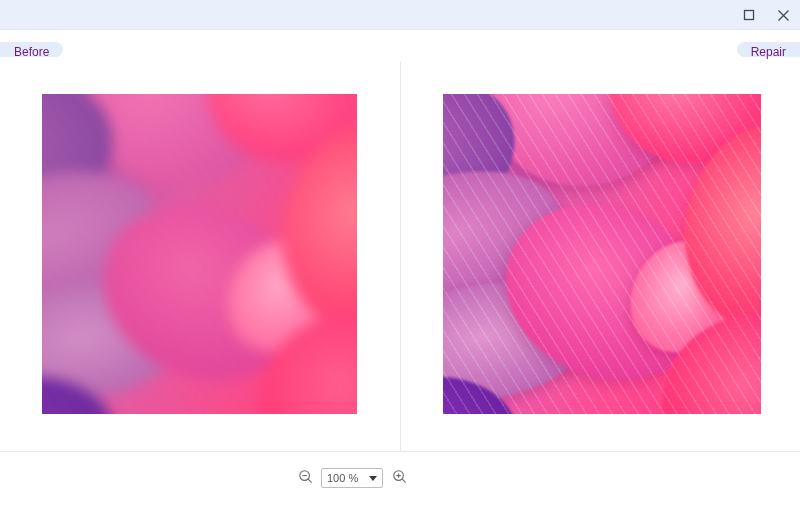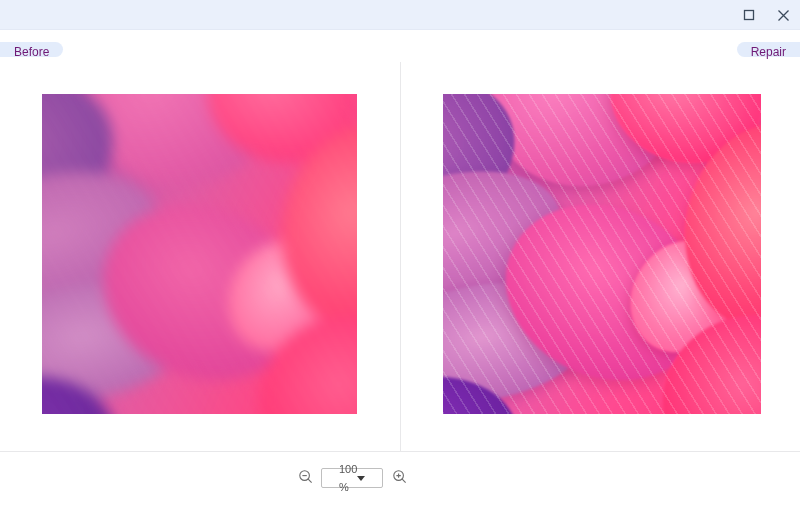--- a/index.html
+++ b/index.html
@@ -172,21 +172,21 @@
   }
   .zoom-select {
     width: 62px;
     height: 20px;
     border: 1px solid #bfbfbf;
     border-radius: 2px;
     background: #fff;
     display: flex;
     align-items: center;
     justify-content: space-between;
-    padding: 0 17px;
+    padding: 0 5px;
     box-sizing: border-box;
     cursor: pointer;
   }
   .zoom-value {
     font-size: 11px;
     color: #555;
     line-height: 18px;
   }
   .caret {
     width: 0; height: 0;

